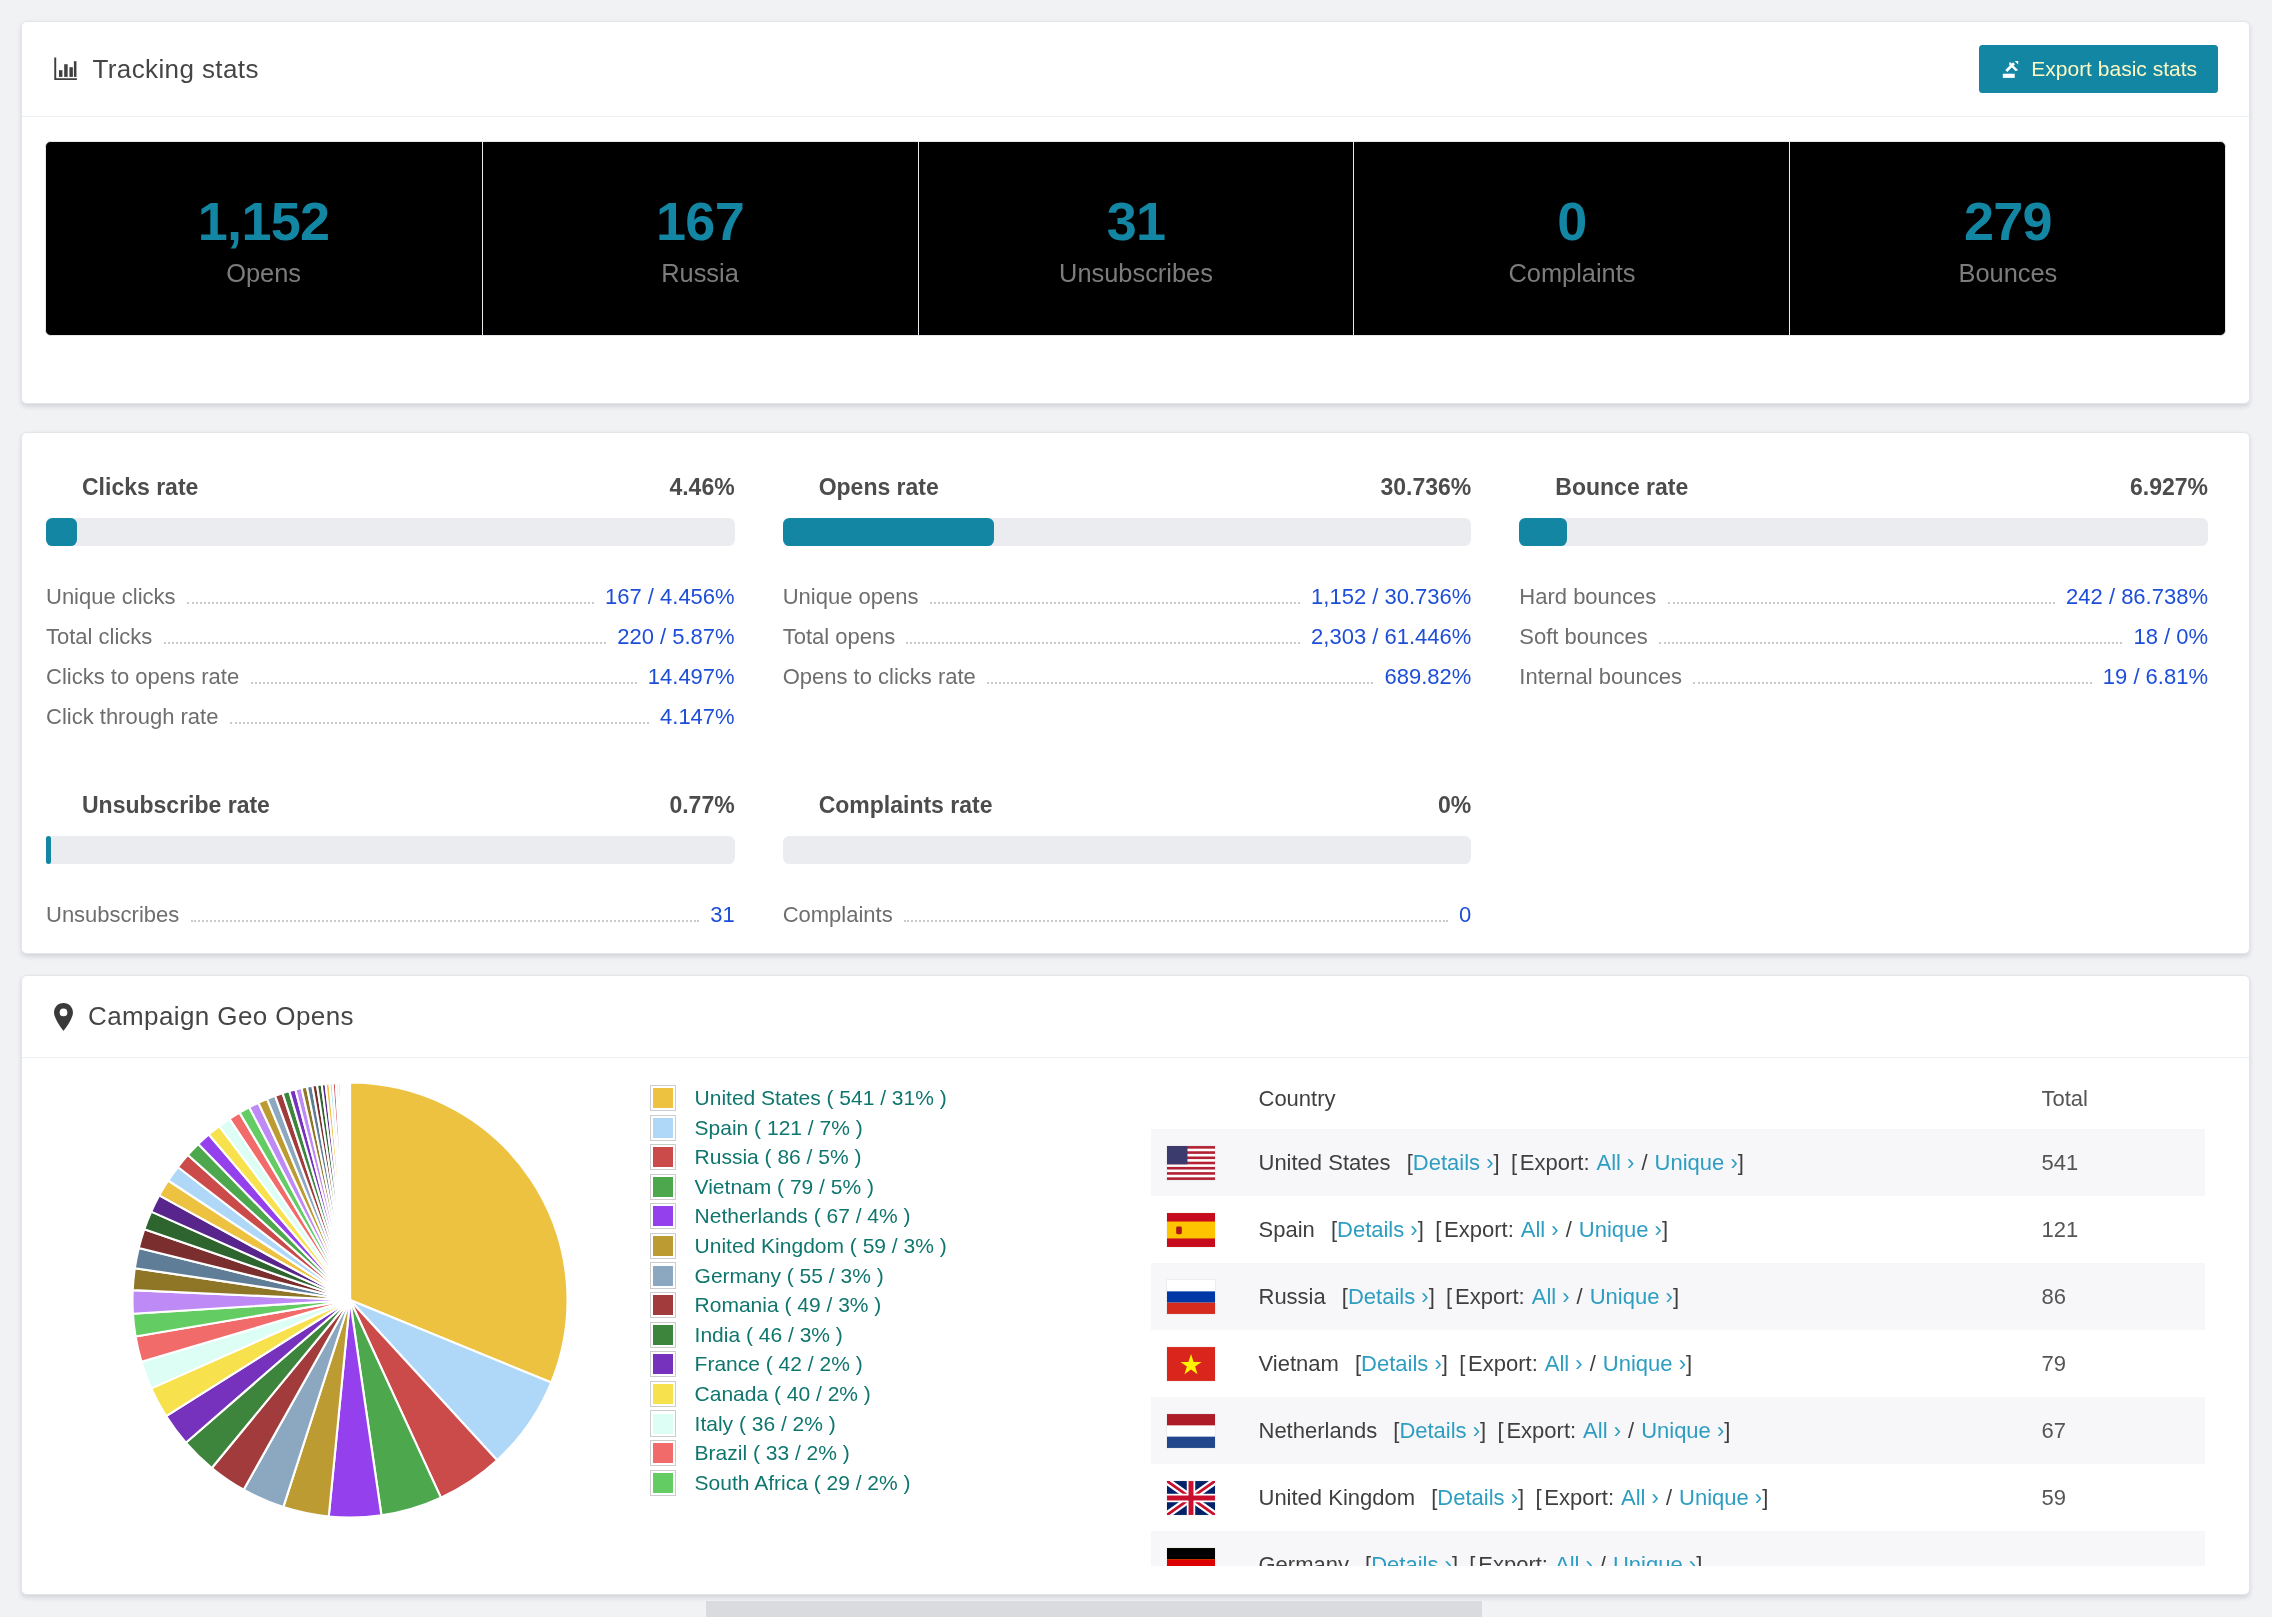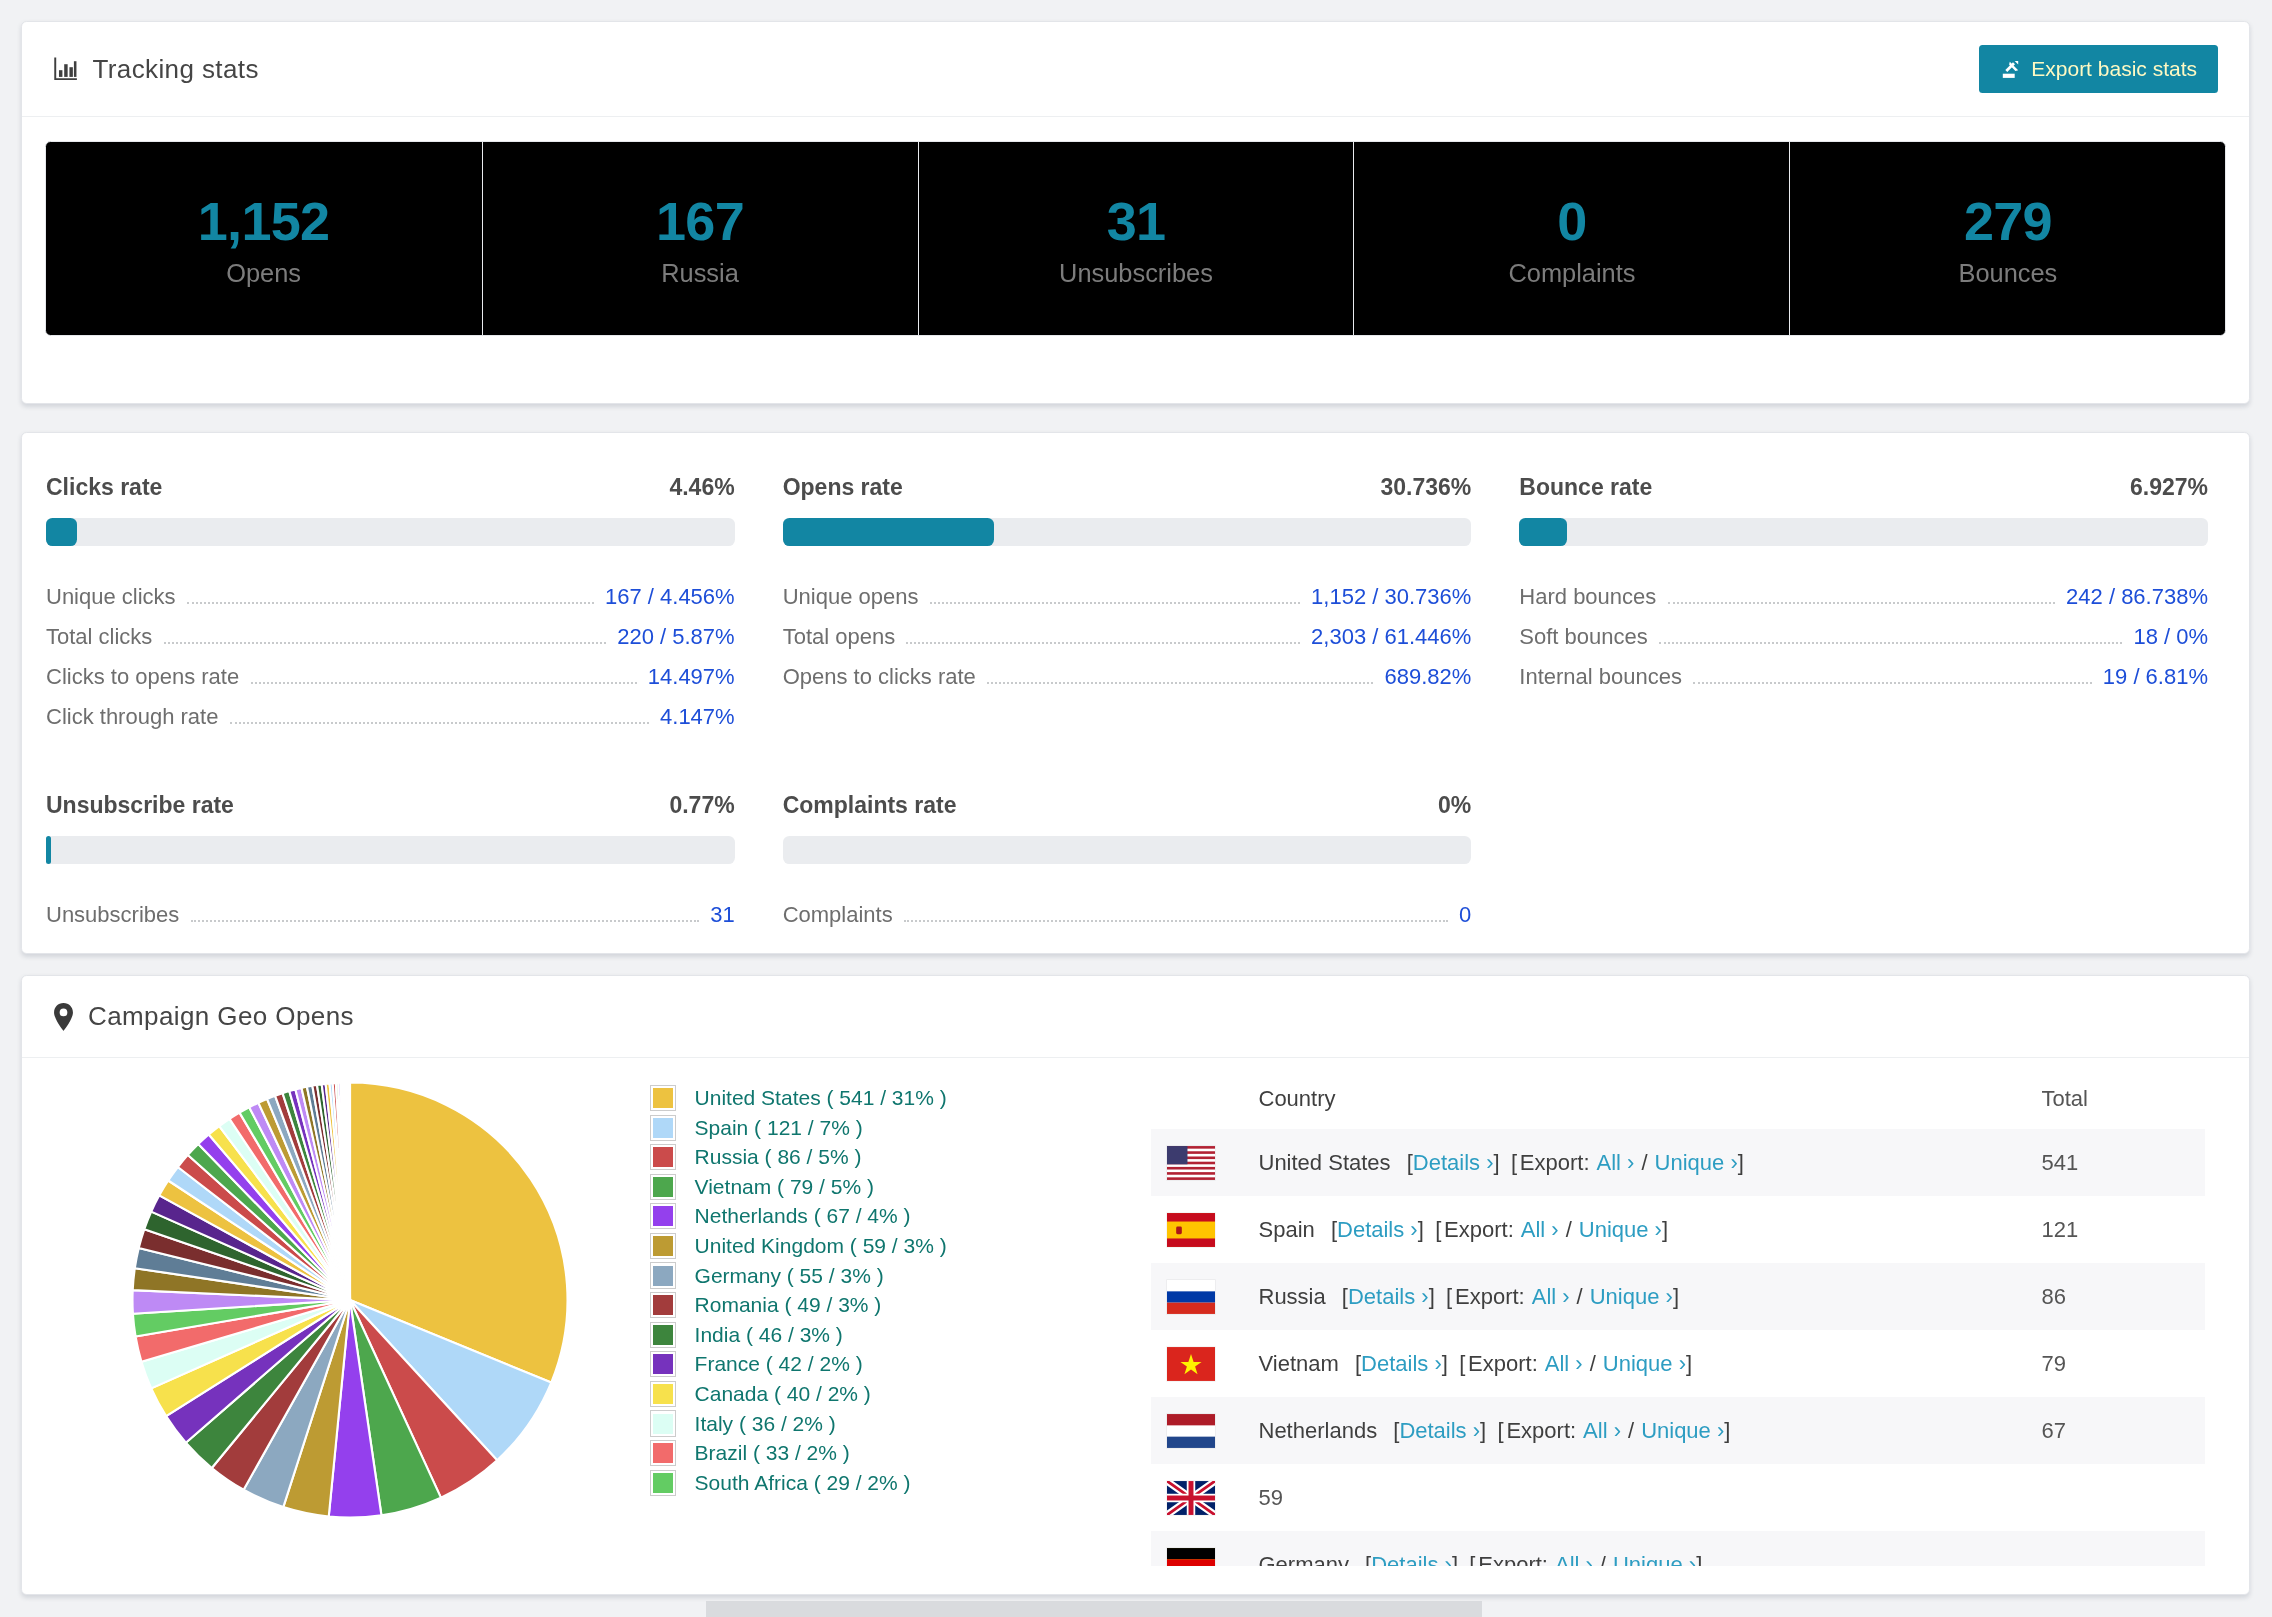--- a/index.html
+++ b/index.html
@@ -46,21 +46,21 @@
   }
   .stat-cell:first-child{border-left:none;}
   .stat-value{font-size:54px;font-weight:700;color:#1286a3;letter-spacing:-0.7px;}
   .stat-label{font-size:25.4px;color:#7c7c7c;margin-top:7px;}
 
   
   .rates-grid{
     display:grid;grid-template-columns:repeat(3,1fr);
     column-gap:48px;row-gap:62px;padding:41px 41px 0 24px;
   }
-  .rate-head{display:flex;justify-content:space-between;align-items:baseline;margin-bottom:17px;}
+  .rate-head{display:flex;justify-content:space-between;align-items:baseline;margin-bottom:17px;margin-left:36px;}
   .rate-title,.rate-value{font-size:23px;font-weight:700;color:#4c4c4c;}
   .bar{height:28px;background:#eaecef;border-radius:6.4px;}
   .bar-fill{height:100%;background:#1286a3;border-radius:6.4px;}
   .rate-rows{margin-top:24px;}
   .rate-row{display:flex;align-items:flex-end;height:40px;font-size:22px;color:#6e6e6e;}
   .rr-label{white-space:nowrap;}
   .leader{flex:1;border-bottom:2.1px dotted #c8cacc;margin:0 11.3px 6.4px 11.3px;}
   .rr-value{white-space:nowrap;color:#1d4ed8;}
 
   
@@ -507,20 +507,23 @@
                 <svg width="48" height="34" viewBox="0 0 68 48">
                   <rect width="68" height="48" fill="#012169"></rect>
                   <path d="M0 0 L68 48 M68 0 L0 48" stroke="#fff" stroke-width="10"></path>
                   <path d="M0 0 L68 48 M68 0 L0 48" stroke="#C8102E" stroke-width="4"></path>
                   <rect x="28" width="12" height="48" fill="#fff"></rect>
                   <rect y="18" width="68" height="12" fill="#fff"></rect>
                   <rect x="30.5" width="7" height="48" fill="#C8102E"></rect>
                   <rect y="20.5" width="68" height="7" fill="#C8102E"></rect>
                 </svg>
               </div>
+    <div class="tc-country">
+      <span class="country-name">United Kingdom </span><span class="bracket br-o">[</span><a href="#" class="tlink details">Details ›</a><span class="bracket br-c">]</span><span class="bracket br-o2">[</span><span class="export-word">Export:</span><a href="#" class="tlink all">All ›</a><span class="slash">/</span><a href="#" class="tlink unique">Unique ›</a><span class="bracket br-c2">]</span>
+    </div>
     <div class="tc-total">59</div>
   </div>
             <div class="trow">
     <div class="tc-flag">
                 <svg width="48" height="34" viewBox="0 0 68 48">
                   <rect width="68" height="48" fill="#FFCE00"></rect>
                   <rect width="68" height="16" fill="#000"></rect>
                   <rect y="16" width="68" height="16" fill="#DD0000"></rect>
                 </svg>
               </div>

